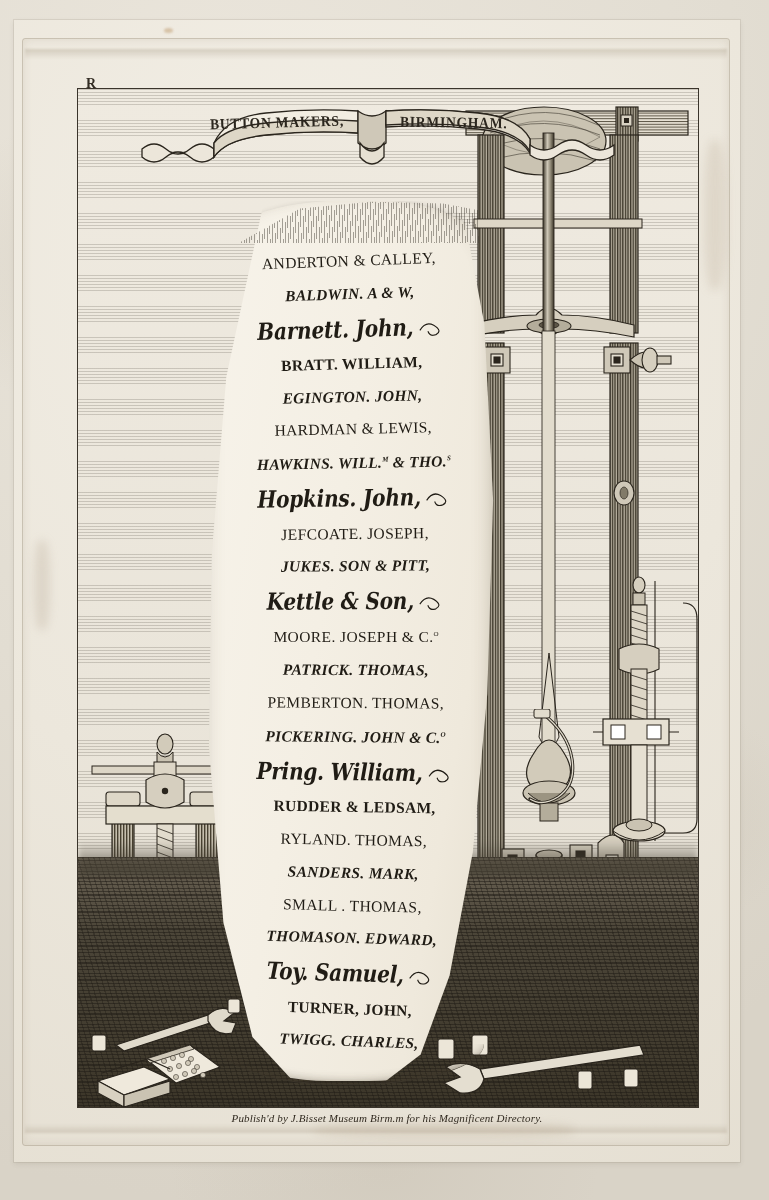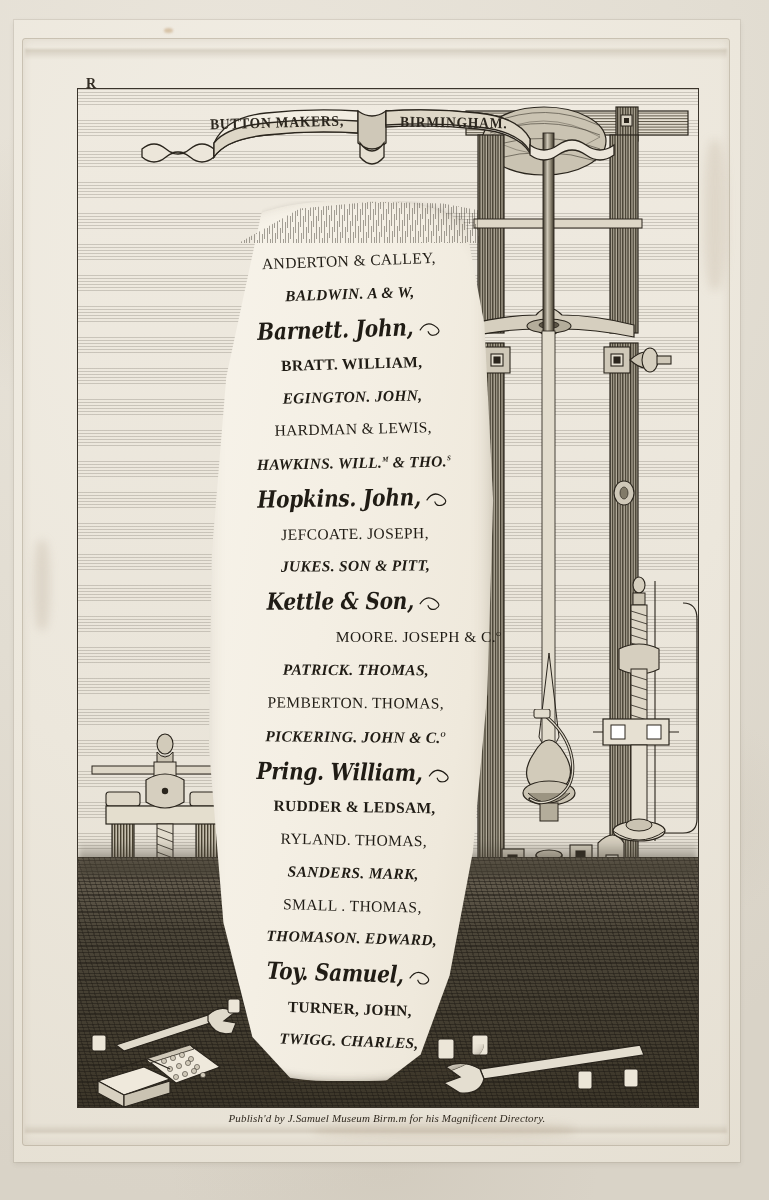--- a/index.html
+++ b/index.html
@@ -504,21 +504,21 @@
           <div class="name st-roman" style="transform: translateX(2.3px) rotate(-1.22deg);">HARDMAN &amp; LEWIS,</div>
           <div class="name st-italic" style="transform: translateX(2.9px) rotate(-1.05deg);">HAWKINS. WILL.<span class="sup">m</span> &amp; THO.<span class="sup">s</span></div>
           <div class="name st-black" style="transform: translateX(3.6px) rotate(-0.88deg) scaleY(1.18);">Hopkins. John,<svg class="flourish" viewBox="0 0 26 12">
               <path d="M1 7 q6 -8 14 -4 q9 5 2 8 q-6 2 -8 -3" fill="none" stroke="#201c15" stroke-width="1.1"></path>
             </svg></div>
           <div class="name st-roman" style="transform: translateX(4.1px) rotate(-0.7deg);">JEFCOATE. JOSEPH,</div>
           <div class="name st-italic" style="transform: translateX(4.5px) rotate(-0.53deg);">JUKES. SON &amp; PITT,</div>
           <div class="name st-black" style="transform: translateX(4.8px) rotate(-0.35deg) scaleY(1.18);">Kettle &amp; Son,<svg class="flourish" viewBox="0 0 26 12">
               <path d="M1 7 q6 -8 14 -4 q9 5 2 8 q-6 2 -8 -3" fill="none" stroke="#201c15" stroke-width="1.1"></path>
             </svg></div>
-          <div class="name st-roman" style="transform: translateX(5px) rotate(0deg); text-align: right;">MOORE. JOSEPH &amp; C.<span class="sup">o</span></div>
+          <div class="name st-roman" style="transform: translateX(5px) rotate(0deg);">MOORE. JOSEPH &amp; C.<span class="sup">o</span></div>
           <div class="name st-italic" style="transform: translateX(4.9px) rotate(0.17deg); text-align: center;">PATRICK. THOMAS,</div>
           <div class="name st-roman" style="transform: translateX(4.8px) rotate(0.35deg);">PEMBERTON. THOMAS,</div>
           <div class="name st-italic" style="transform: translateX(4.5px) rotate(0.53deg);">PICKERING. JOHN &amp; C.<span class="sup">o</span></div>
           <div class="name st-black" style="transform: translateX(4.1px) rotate(0.7deg) scaleY(1.18);">Pring. William,<svg class="flourish" viewBox="0 0 26 12">
               <path d="M1 7 q6 -8 14 -4 q9 5 2 8 q-6 2 -8 -3" fill="none" stroke="#201c15" stroke-width="1.1"></path>
             </svg></div>
           <div class="name st-bold" style="transform: translateX(3.6px) rotate(0.88deg);">RUDDER &amp; LEDSAM,</div>
           <div class="name st-roman" style="transform: translateX(2.9px) rotate(1.05deg);">RYLAND. THOMAS,</div>
           <div class="name st-italic" style="transform: translateX(2.3px) rotate(1.22deg);">SANDERS. MARK,</div>
           <div class="name st-roman" style="transform: translateX(1.5px) rotate(1.4deg);">SMALL . THOMAS,</div>
@@ -526,15 +526,15 @@
           <div class="name st-black" style="transform: translateX(-0.2px) rotate(1.75deg) scaleY(1.18);">Toy. Samuel,<svg class="flourish" viewBox="0 0 26 12">
               <path d="M1 7 q6 -8 14 -4 q9 5 2 8 q-6 2 -8 -3" fill="none" stroke="#201c15" stroke-width="1.1"></path>
             </svg></div>
           <div class="name st-bold" style="transform: translateX(-1.1px) rotate(1.93deg);">TURNER, JOHN,</div>
           <div class="name st-italic" style="transform: translateX(-2px) rotate(2.1deg);">TWIGG. CHARLES,</div>
         </div>
       <div id="scroll-curl"></div>
     </div>
   </div>
 
-  <div id="caption">Publish'd by J.Samuel  Museum  Birm.m for his Magnificent Directory.</div>
+  <div id="caption">Publish'd by J.Bisset  Museum  Birm.m for his Magnificent Directory.</div>
   <div id="signature">Smith sculp</div>
 </div>
 
 </body></html>

